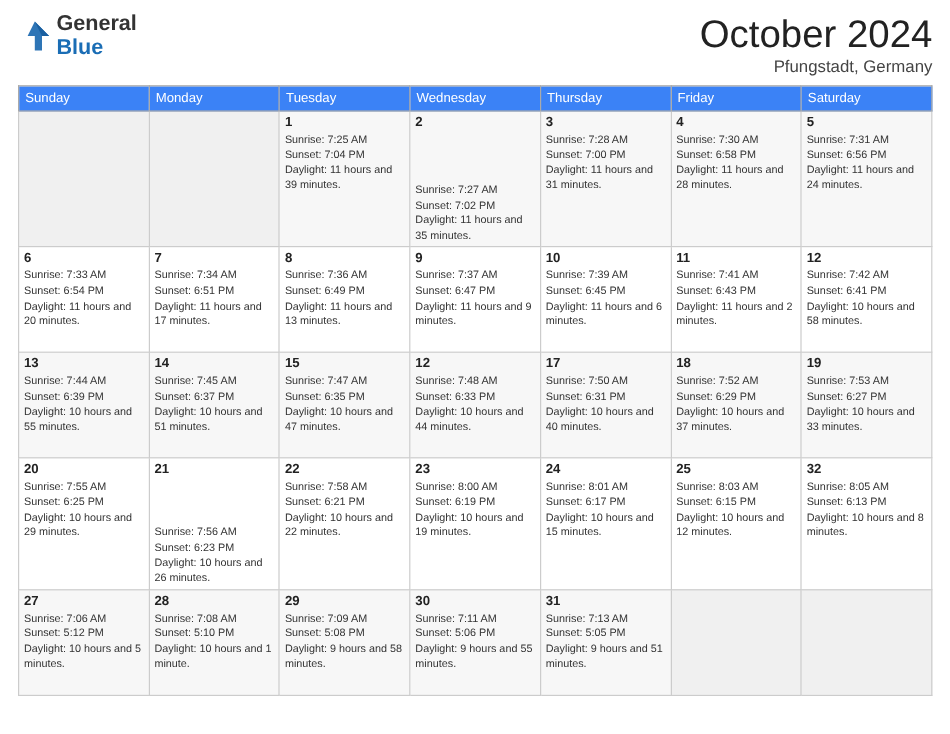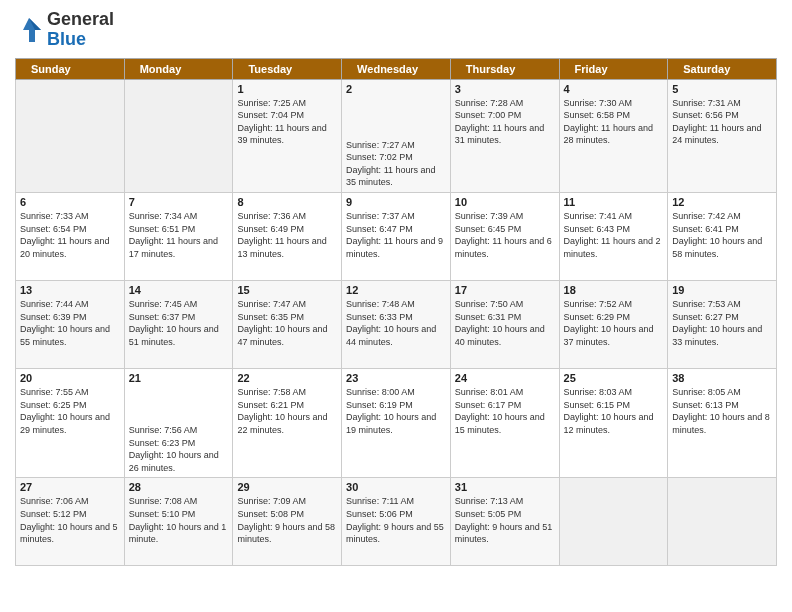--- a/index.html
+++ b/index.html
@@ -51,25 +51,25 @@
       font-size: 14px;
       color: #444;
     }
     .calendar {
       flex: 1;
       border-collapse: collapse;
       width: 100%;
       table-layout: fixed;
     }
     .calendar th {
-      background: #a16207;
+      background: #3b82f6;
       color: #fff;
       font-size: 11px;
-      font-weight: bold;
-      padding: 4px 15px;
+      font-weight: normal;
+      padding: 4px 5px;
       text-align: left;
       border: 1px solid #aaa;
     }
     .calendar td {
       border: 1px solid #ccc;
       vertical-align: top;
       padding: 3px 4px;
       font-size: 9.5px;
       color: #333;
       background: #fff;
@@ -104,20 +104,24 @@
   <div class="header">
     <div class="logo">
       <svg class="logo-icon" viewBox="0 0 28 28">
         <polygon points="14,2 26,14 20,14 20,26 14,26 14,14 8,14" fill="#2e75b6"></polygon>
         <polygon points="14,2 26,14 20,14" fill="#1a5fa0"></polygon>
       </svg>
       <div class="logo-text">
         <span class="logo-general">General</span><br>
         <span class="logo-blue">Blue</span>
       </div>
+    </div>
+    <div class="title-block">
+      <div class="month-title">October 2024</div>
+      <div class="subtitle">Pfungstadt, Germany</div>
     </div>
   </div>
 
   <table class="calendar">
     <thead>
       <tr>
         <th>Sunday</th>
         <th>Monday</th>
         <th>Tuesday</th>
         <th>Wednesday</th>
@@ -280,21 +284,21 @@
 Sunset: 6:17 PM
 Daylight: 10 hours and 15 minutes.</div>
           </td>
           <td>
             <span class="day-num">25</span>
             <div class="day-info" style="white-space: pre-line;">Sunrise: 8:03 AM
 Sunset: 6:15 PM
 Daylight: 10 hours and 12 minutes.</div>
           </td>
           <td>
-            <span class="day-num">38</span>
+            <span class="day-num">32</span>
             <div class="day-info" style="white-space: pre-line;">Sunrise: 8:05 AM
 Sunset: 6:13 PM
 Daylight: 10 hours and 8 minutes.</div>
           </td>
         </tr>
         <tr>
           <td>
             <span class="day-num">27</span>
             <div class="day-info" style="white-space: pre-line;">Sunrise: 7:06 AM
 Sunset: 5:12 PM

